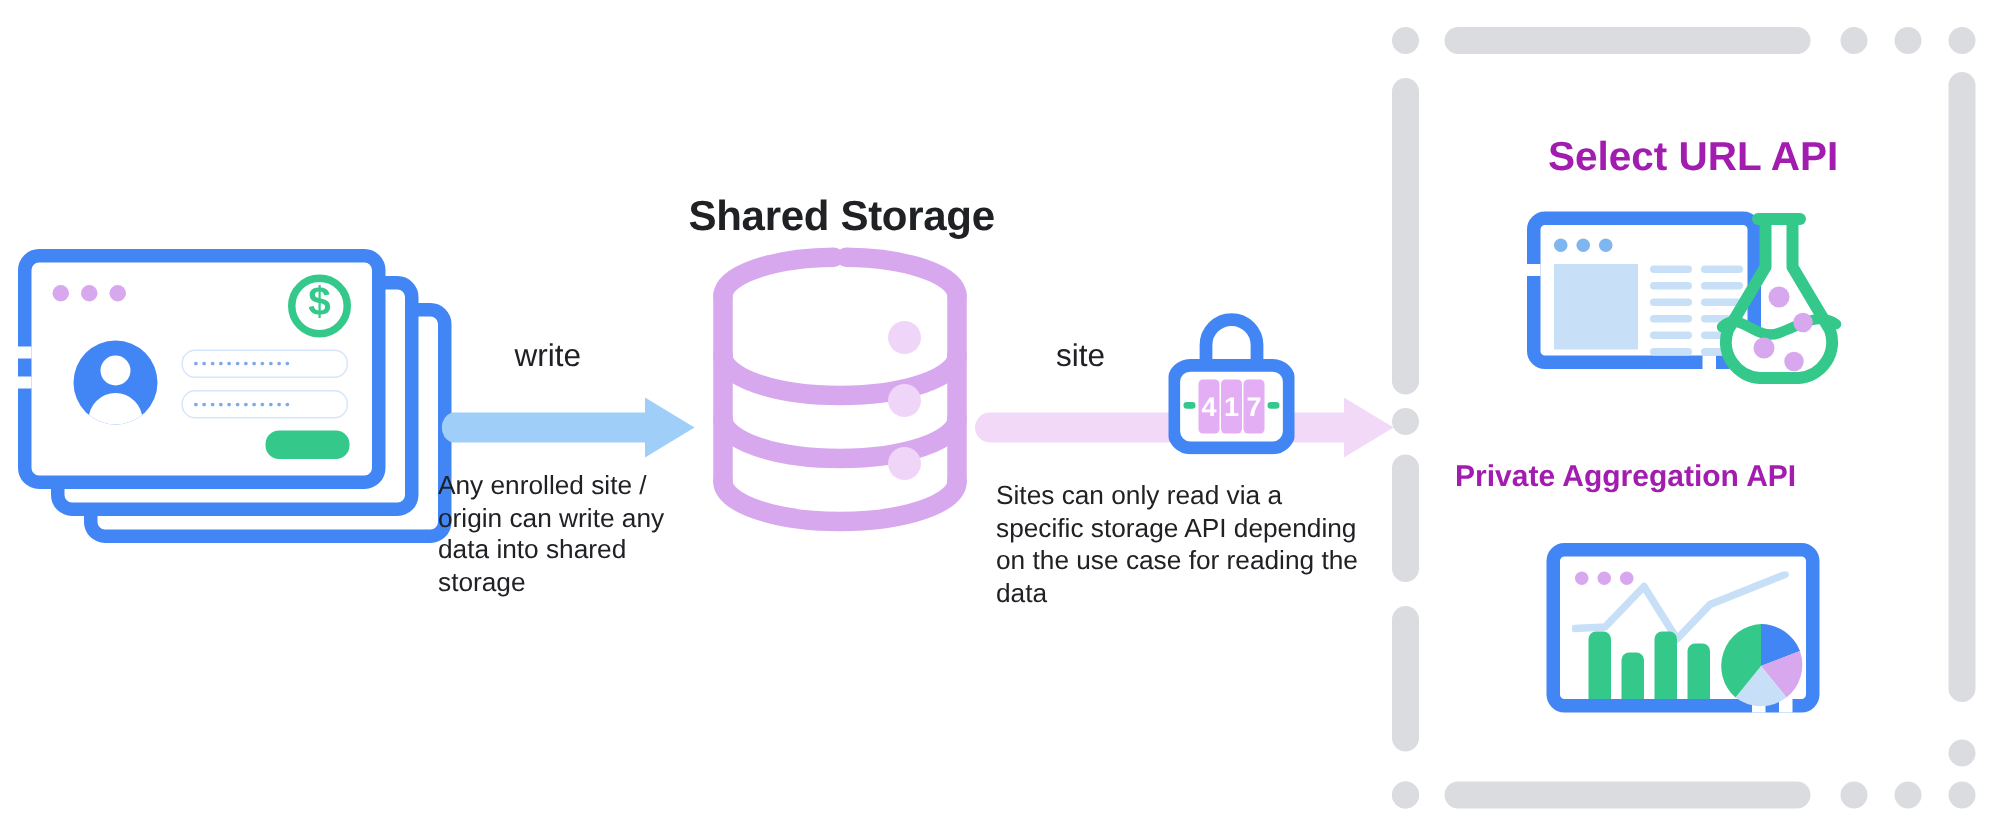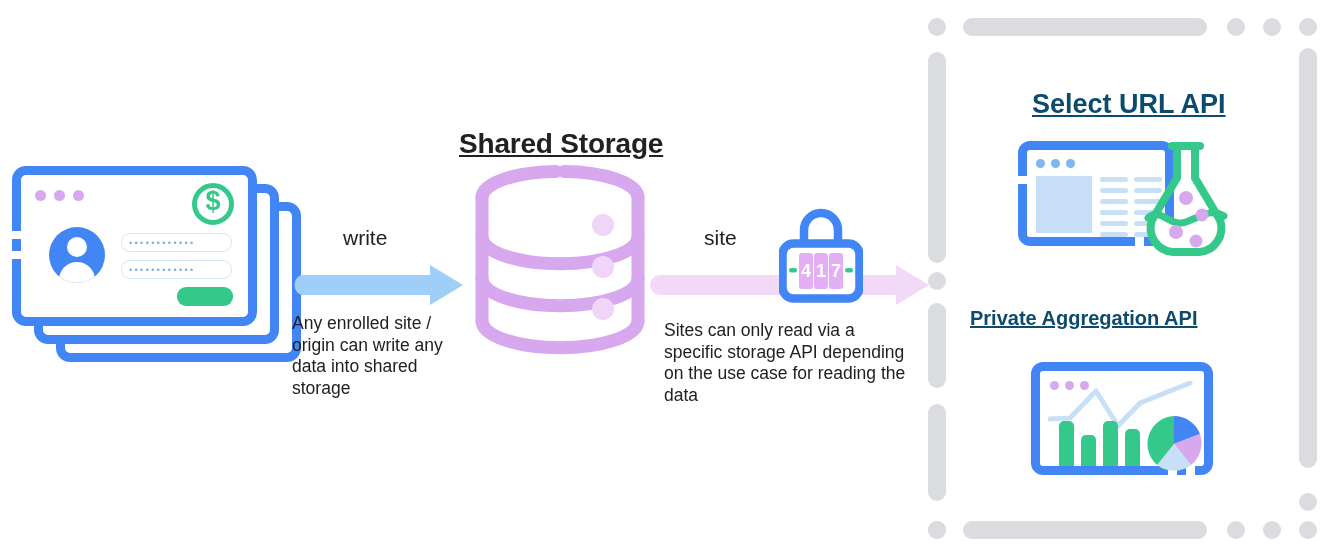--- a/index.html
+++ b/index.html
@@ -144,23 +144,22 @@
   .lock { position: absolute; left: 779px; top: 203px; }
 
   
   .frame-seg { position: absolute; background: #DADCE0; }
   .frame-dot { position: absolute; background: #DADCE0; border-radius: 50%; }
 
   
   .api-title {
     position: absolute;
     font-weight: bold;
-    color: #0c4a6e;
+    color: #a21caf;
     white-space: nowrap;
-    text-decoration: underline;
   }
 
   .mini-browser {
     position: absolute;
     box-sizing: border-box;
     border: 9px solid #4285F4;
     border-radius: 12px;
     background: #ffffff;
   }
   .mb-notch-left {
@@ -222,21 +221,21 @@
   <div class="abs arrow-label" style="left:343px; top:226px;">write</div>
 
   <div class="arrow-wrap" style="left:290px; top:264px;">
     <svg width="174" height="42" viewBox="0 0 174 42">
       <path d="M11,11 H140 V1 L173,21 L140,41 V31 H11 A11,11 0 0 1 11,11 Z" fill="#9FCFF8"></path>
     </svg>
   </div>
 
   <div class="abs caption" style="left:292px; top:313px; width:175px;">Any enrolled site / origin can write any data into shared storage</div>
 
-  <div class="abs heading" style="left:459px; top:128px; font-size:28px;text-decoration:underline;">Shared Storage</div>
+  <div class="abs heading" style="left:459px; top:128px; font-size:28px;">Shared Storage</div>
 
   <div class="cylinder">
     <svg width="180" height="192" viewBox="0 0 180 192">
       <g fill="none" stroke="#D8A8EE" stroke-width="13" stroke-linecap="round">
 
         <path d="M86,8.5 A76,26 0 0 0 12,34"></path>
         <path d="M94,8.5 A76,26 0 0 1 168,34"></path>
 
         <path d="M12,34 V158"></path>
         <path d="M168,34 V158"></path>

